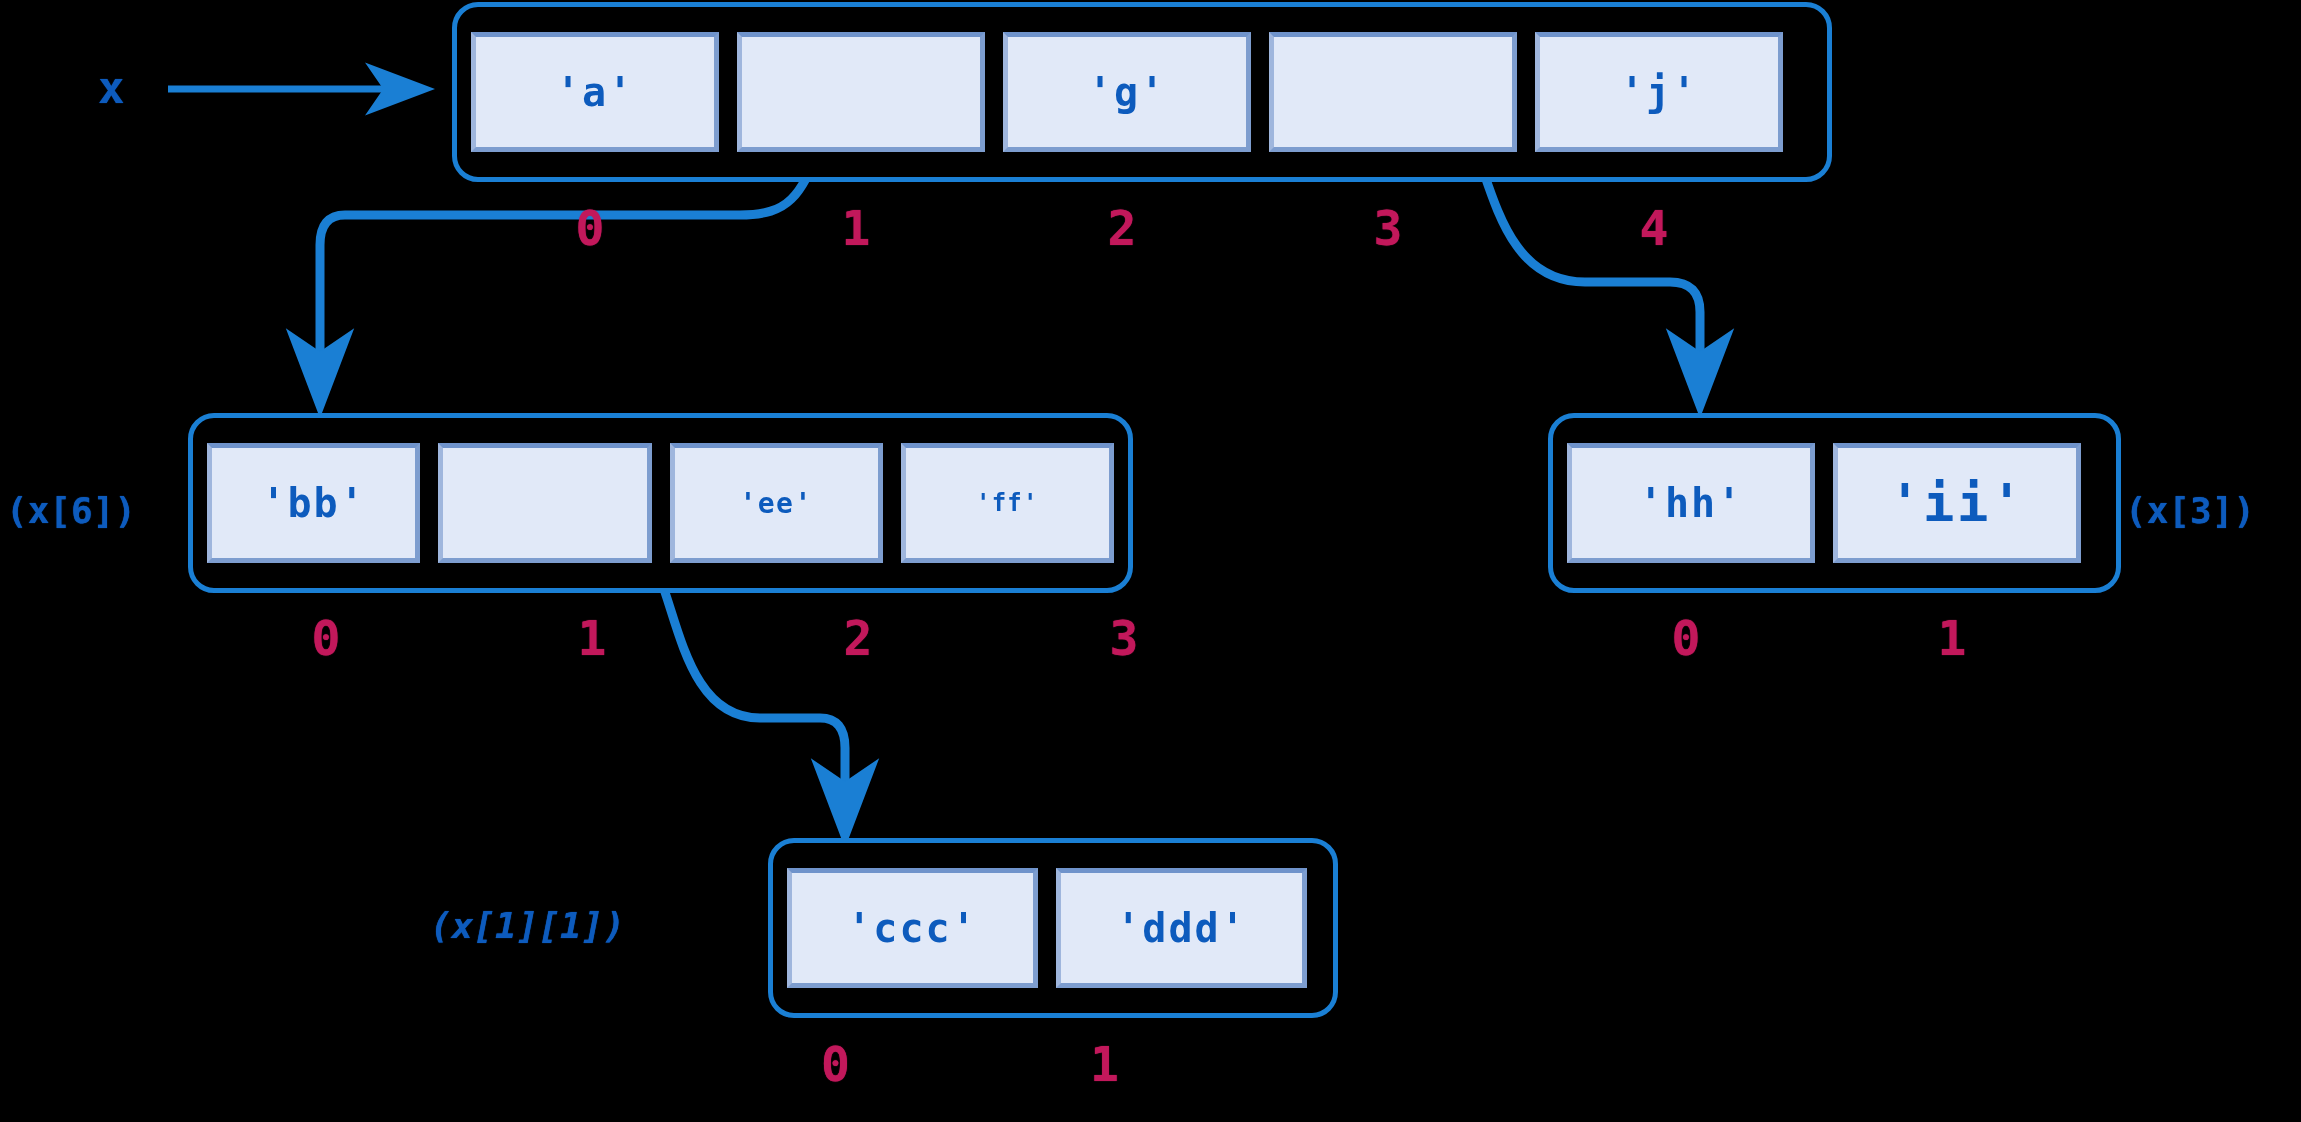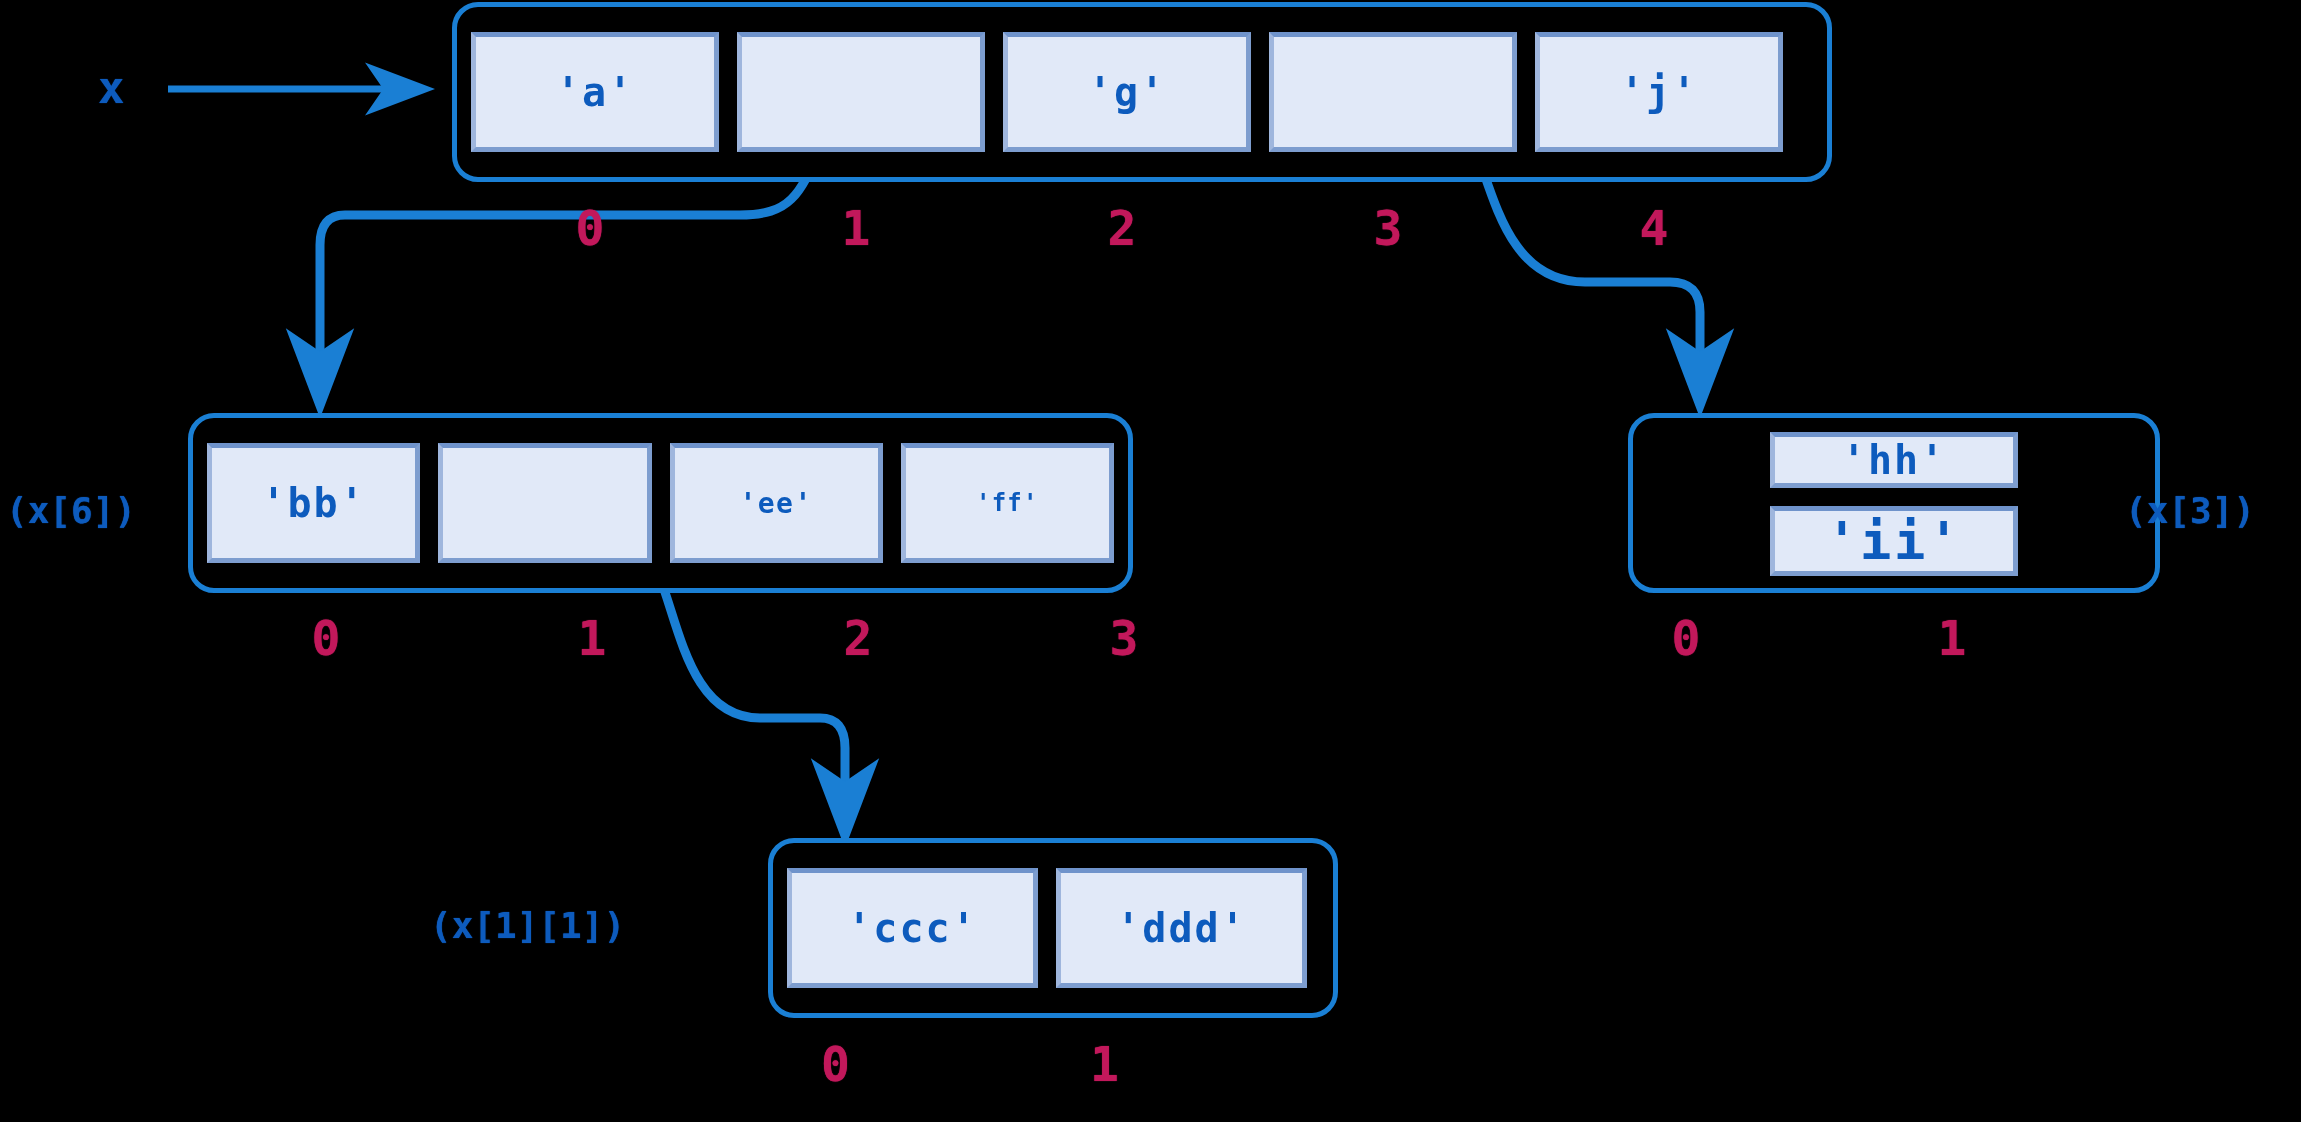--- a/index.html
+++ b/index.html
@@ -135,33 +135,33 @@
     <div class="cell" style="width:248px; height:120px; font-size:24px;">'ff'</div>
   </div>
 
   <div class="index-row" style="left:202px; top:610px; width:1079px; gap:18px;">
     <div class="index-label" style="width:248px; font-size:48px;">0</div>
     <div class="index-label" style="width:248px; font-size:48px;">1</div>
     <div class="index-label" style="width:248px; font-size:48px;">2</div>
     <div class="index-label" style="width:248px; font-size:48px;">3</div>
   </div>
 
-  <div class="array" style="left:1628px; top:413px; width:532px; height:180px;flex-direction:column;">
+  <div class="array" style="left:1548px; top:413px; width:573px; height:180px;">
     <div class="cell" style="width:248px; height:120px; font-size:40px;">'hh'</div>
     <div class="cell" style="width:248px; height:120px; font-size:52px;">'ii'</div>
   </div>
 
   <div class="var-label" style="left:2125px; top:490px; font-size:36px;">(x[3])</div>
 
   <div class="index-row" style="left:1562px; top:610px; width:536px; gap:18px;">
     <div class="index-label" style="width:248px; font-size:48px;">0</div>
     <div class="index-label" style="width:248px; font-size:48px;">1</div>
   </div>
 
-  <div class="var-label" style="left:430px; top:905px; font-size:36px;">(x[1][1])</div>
+  <div class="var-label" style="left:430px; top:905px; font-size:36px;font-style:italic;">(x[1][1])</div>
 
   <div class="array" style="left:720px; top:838px; width:570px; height:180px;margin-left:48px;">
     <div class="cell" style="width:251px; height:120px; font-size:40px;">'ccc'</div>
     <div class="cell" style="width:251px; height:120px; font-size:40px;">'ddd'</div>
   </div>
 
   <div class="index-row" style="left:710px; top:1036px; width:542px; gap:18px;">
     <div class="index-label" style="width:251px; font-size:48px;">0</div>
     <div class="index-label" style="width:251px; font-size:48px;">1</div>
   </div>

